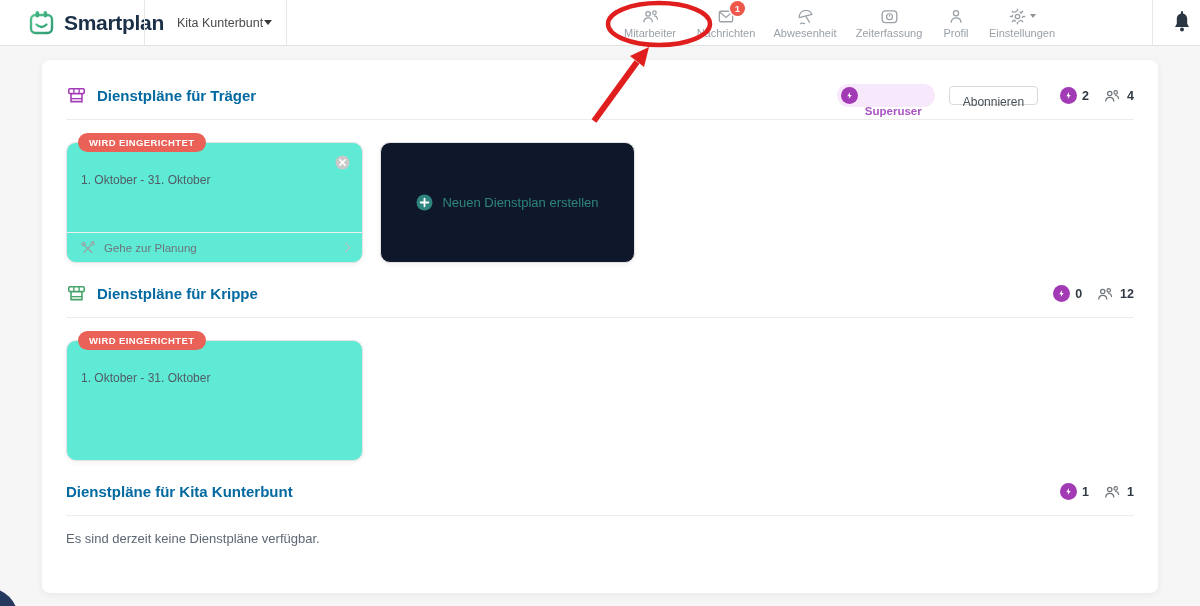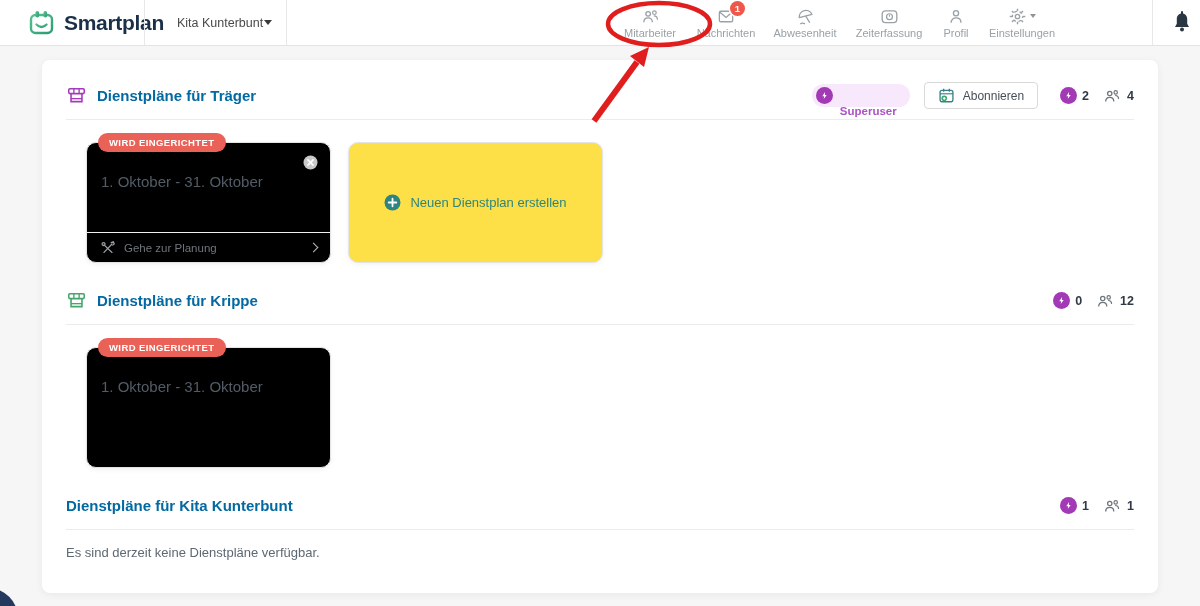--- a/index.html
+++ b/index.html
@@ -43,47 +43,47 @@
   .section-head { display:flex; align-items:center; height:21px; }
   .section-title { font-size:15px; font-weight:600; color:#0369a1; margin-left:10px; }
   .section-title.noicon { margin-left:0; }
   .head-right { margin-left:auto; display:flex; align-items:center; }
   .rule { border-top:1px solid #ececec; margin-top:13px; }
 
   .pill-superuser { display:flex; align-items:center; gap:7px; background:#f8e8fb; border-radius:12px;
                     height:23px; padding:0 13px 0 4px; margin-right:14px; }
   .pill-superuser span { font-size:11.5px; font-weight:600; color:#ab54c4;margin-top:30px; }
   .btn-subscribe { display:flex; align-items:center; gap:8px; background:#fff; border:1px solid #d9d9d9;
-                   border-radius:4px; height:27px; padding:0 13px; cursor:pointer; margin-right:22px; }
+                   border-radius:4px; height:19px; padding:0 13px; cursor:pointer; margin-right:22px;flex-direction:column; }
   .btn-subscribe span { font-size:12px; color:#474f56; }
   .count-group { display:flex; align-items:center; gap:5px; }
   .count-group + .count-group { margin-left:13px; }
   .count-num { font-size:12.5px; font-weight:600; color:#2f3a44; }
   .bolt-circle { width:17px; height:17px; border-radius:50%; background:#a23ab5;
                  display:flex; align-items:center; justify-content:center; }
 
   .cards-row { margin-top:22px; display:flex; gap:17px; }
-  .plan-card { width:245px; height:121px; background:#000000; border:1px solid #e4e4e4; border-radius:10px;
-               box-shadow:0 2px 5px rgba(0,0,0,0.05); position:relative; cursor:pointer;margin-left:20px; }
+  .plan-card { width:297px; height:121px; background:#5eead4; border:1px solid #e4e4e4; border-radius:10px;
+               box-shadow:0 2px 5px rgba(0,0,0,0.05); position:relative; cursor:pointer; }
   .status-badge { position:absolute; top:-10px; left:11px; background:#ea6157; color:#fff;
                   font-size:9.5px; font-weight:bold; letter-spacing:0.4px; border-radius:10px;
                   padding:4px 11px; white-space:nowrap; z-index:2; }
   .card-close { position:absolute; top:12px; right:12px; cursor:pointer; }
-  .card-title { padding:30px 16px 0 14px; font-size:15px; color:#525c66; }
+  .card-title { padding:30px 16px 0 14px; font-size:12px; color:#525c66; }
   .card-footer { position:absolute; left:0; bottom:0; width:100%; height:30px; border-top:1px solid #efefef;
                  display:flex; align-items:center; padding:8px 13px; gap:8px; }
   .card-footer span { font-size:11.5px; color:#6e757b; }
   .chev-right { width:7px; height:7px; border-top:1.6px solid #b9bcbf; border-right:1.6px solid #b9bcbf;
                 transform:rotate(45deg); margin-left:auto; }
-  .create-card { width:255px; height:121px; background:#fde047; border:1px solid #e4e4e4; border-radius:10px;
+  .create-card { width:255px; height:121px; background:#0f172a; border:1px solid #e4e4e4; border-radius:10px;
                  box-shadow:0 2px 5px rgba(0,0,0,0.05); display:flex; align-items:center;
                  justify-content:center; gap:9px; cursor:pointer; }
   .create-card span { font-size:13px; color:#2e847e; }
 
-  .sec-gap { margin-top:27px;justify-content:space-between; }
+  .sec-gap { margin-top:20px;justify-content:space-between; }
   .empty-text { margin-top:15px; font-size:13px; color:#5d6873; }
 
   
   .annotation { position:absolute; left:0; top:0; width:1200px; height:606px; z-index:60; pointer-events:none; }
 
   
   .chat-sliver { position:absolute; left:-42px; top:588px; width:60px; height:60px; border-radius:50%;
                  background:#24395d; z-index:40; }
 </style>
 </head>

